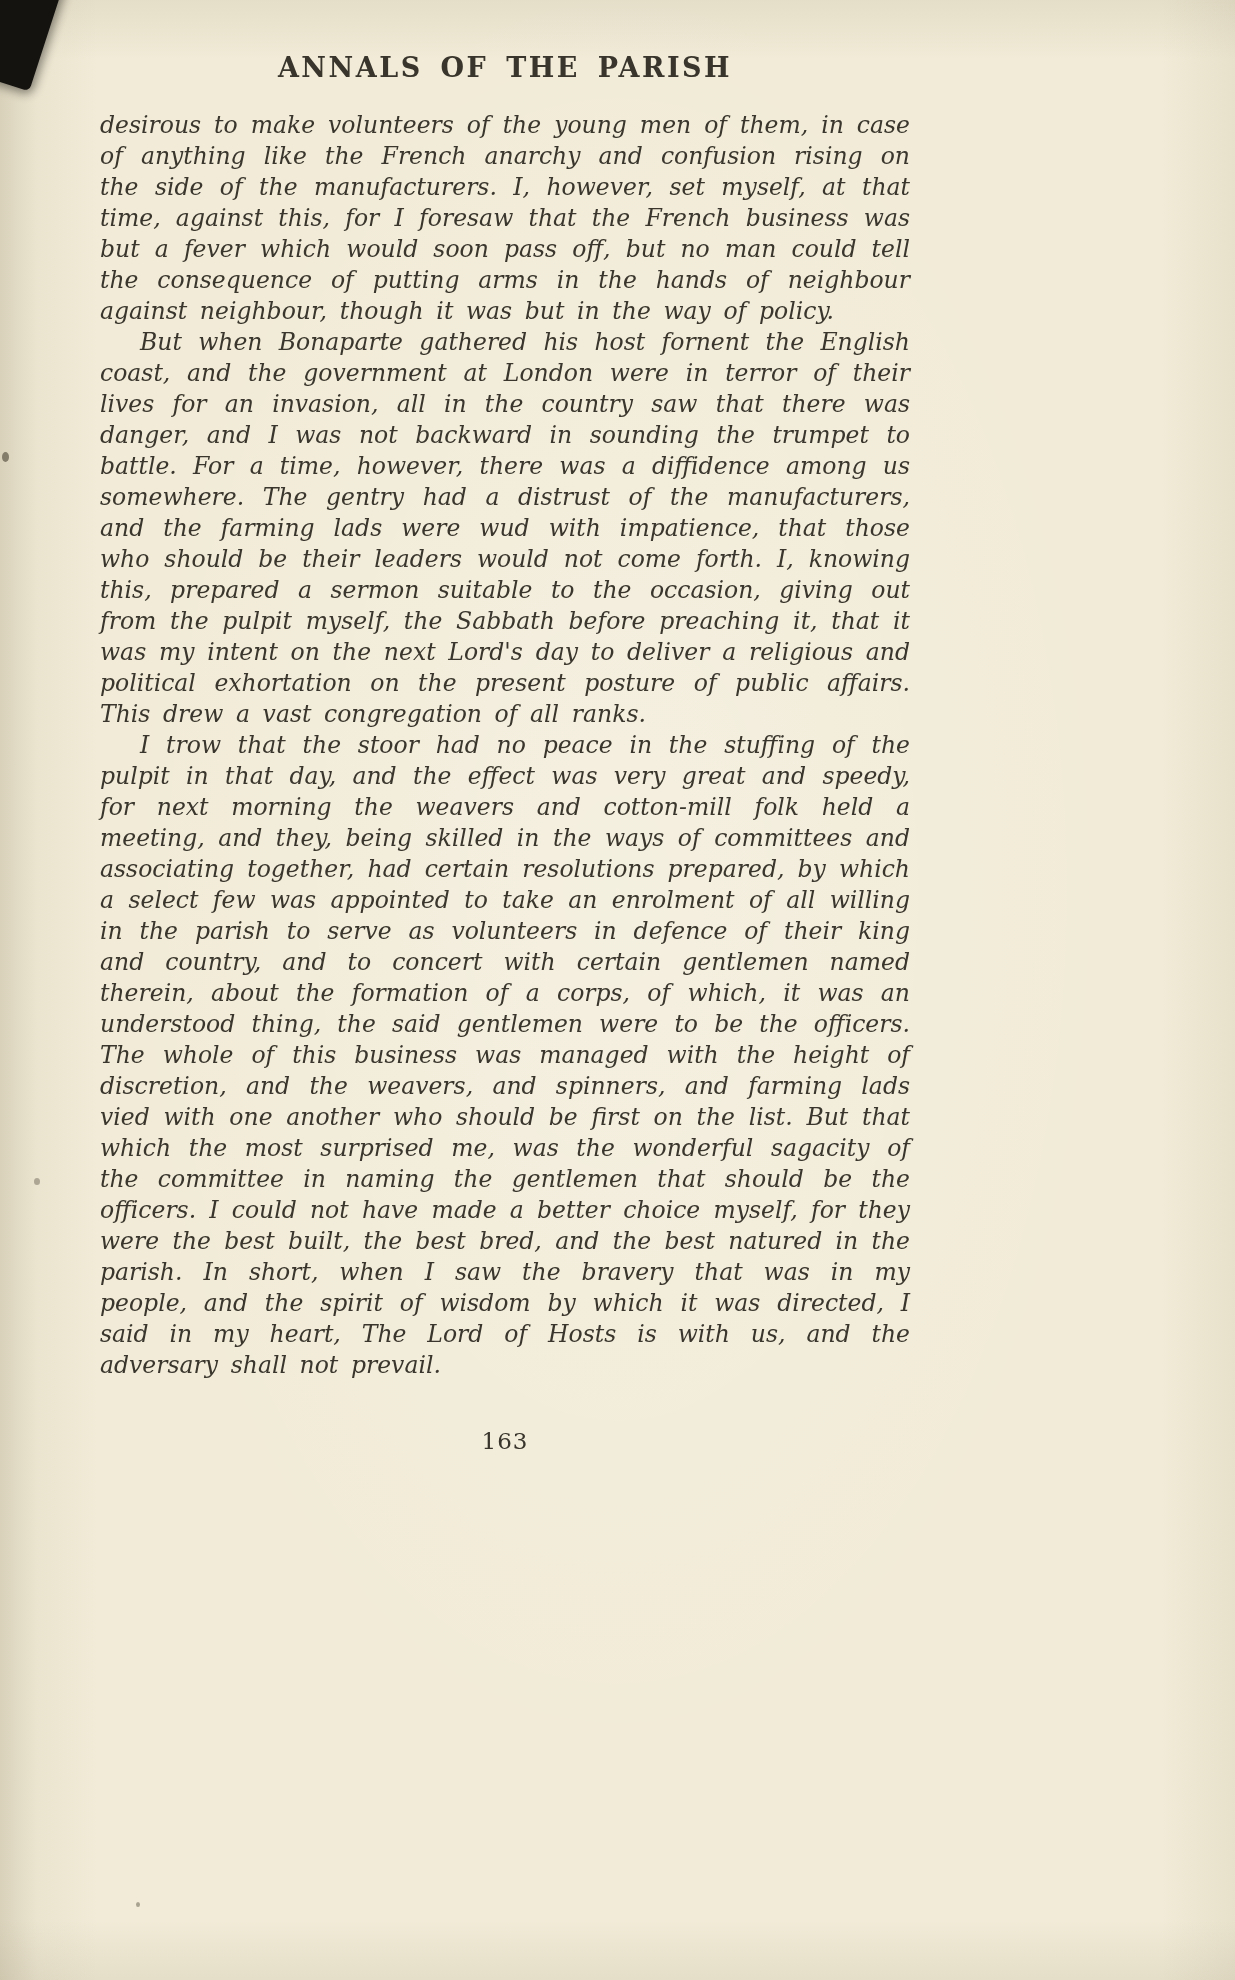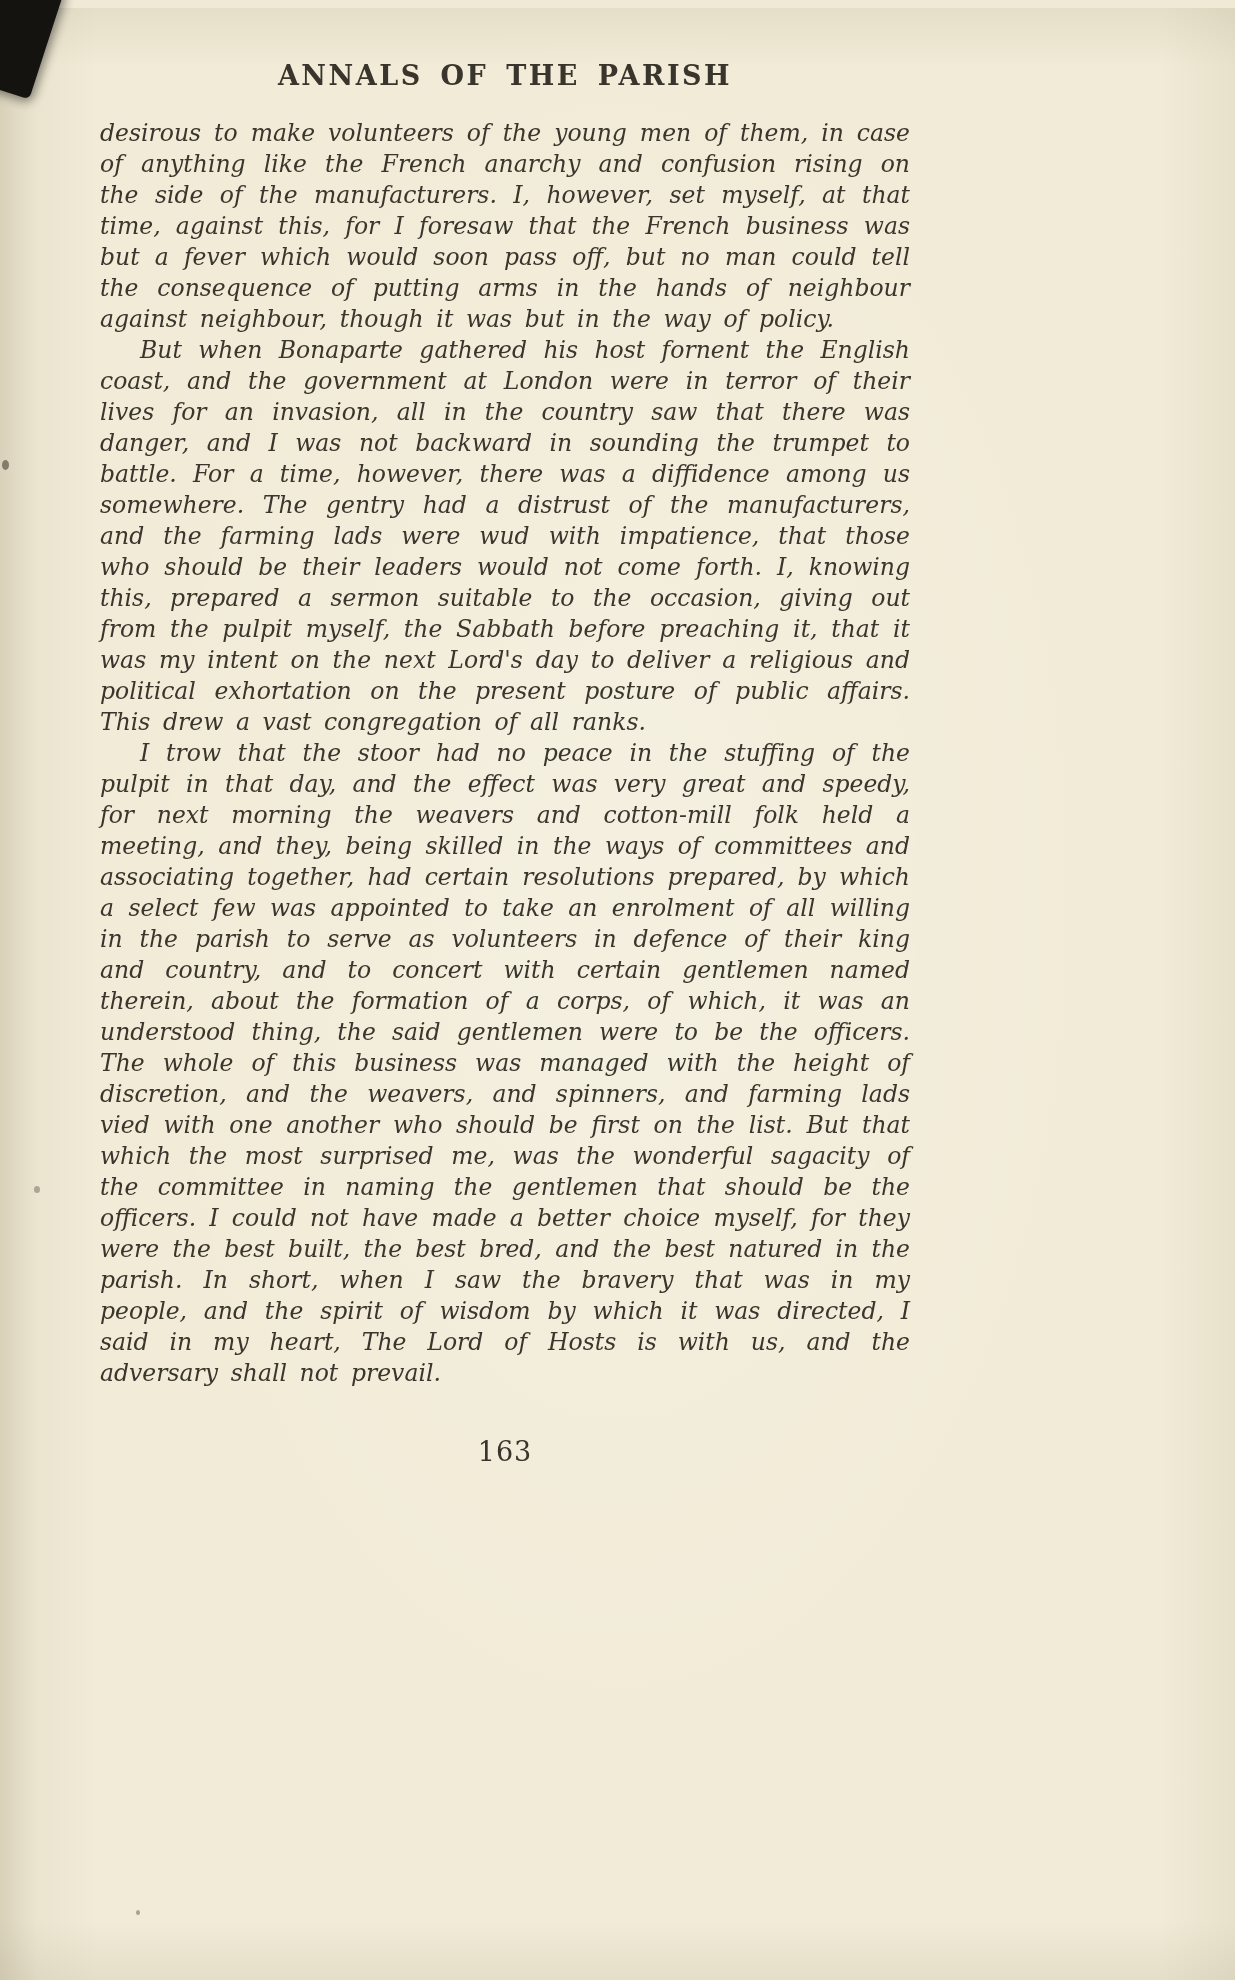--- a/index.html
+++ b/index.html
@@ -15,21 +15,20 @@
     overflow: hidden;
   }
   .page {
     position: absolute;
     inset: 0;
     background:
       radial-gradient(ellipse at 50% 45%, rgba(255,255,250,0.25) 0%, rgba(0,0,0,0) 60%),
       linear-gradient(to right, rgba(120,105,70,0.20) 0%, rgba(120,105,70,0.05) 3%, rgba(0,0,0,0) 8%, rgba(0,0,0,0) 94%, rgba(120,105,70,0.08) 100%),
       linear-gradient(to bottom, rgba(120,105,70,0.10) 0%, rgba(0,0,0,0) 3%, rgba(0,0,0,0) 97%, rgba(120,105,70,0.10) 100%),
       #f1ebd7;
-    margin-top: 8px;
   }
   
   .corner-artifact {
     position: absolute;
     top: -28px;
     left: -30px;
     width: 78px;
     height: 110px;
     background: #151310;
     transform: rotate(18deg);
@@ -92,21 +91,21 @@
   }
   .body-text p.indent {
     text-indent: 40px;
   }
   .page-number {
     position: absolute;
     left: 100px;
     top: 1428px;
     width: 810px;
     text-align: center;
-    font-size: 27px;
+    font-size: 23px;
     color: #39352c;
     letter-spacing: 1px;
   }
 </style>
 </head>
 <body>
 
 <div class="page">
 
   <div class="corner-artifact"></div>

